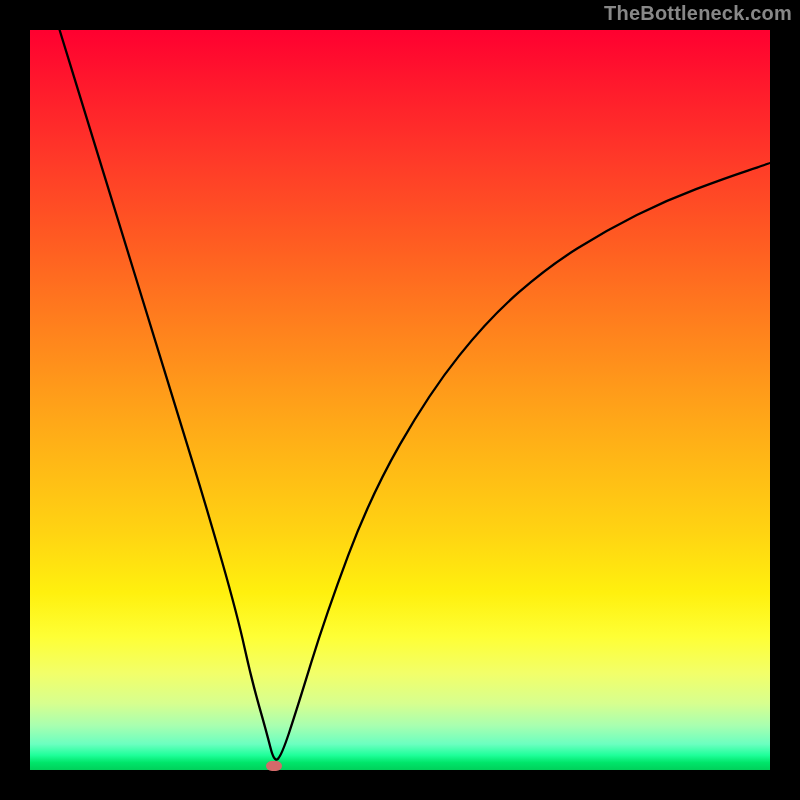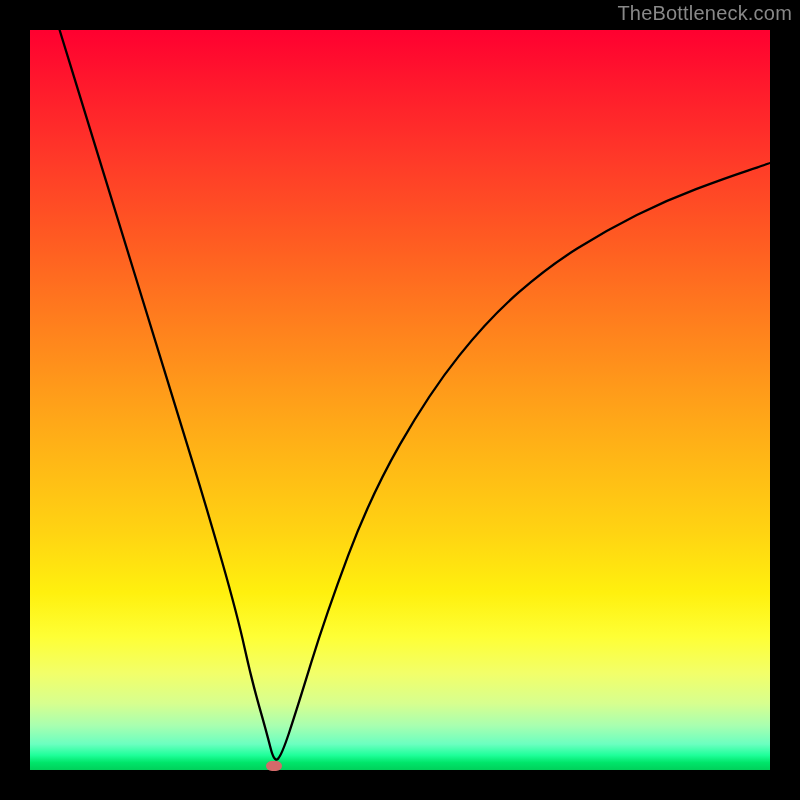--- a/index.html
+++ b/index.html
@@ -16,21 +16,21 @@
     width: 800px;
     height: 800px;
     background: #000;
   }
   .watermark {
     position: absolute;
     top: 2px;
     right: 8px;
     color: #888;
     font-size: 20px;
-    font-weight: 400;
+    font-weight: 700;
     letter-spacing: 0.2px;
     z-index: 10;
   }
   .plot-area {
     position: absolute;
     left: 30px;
     top: 30px;
     width: 740px;
     height: 740px;
     

